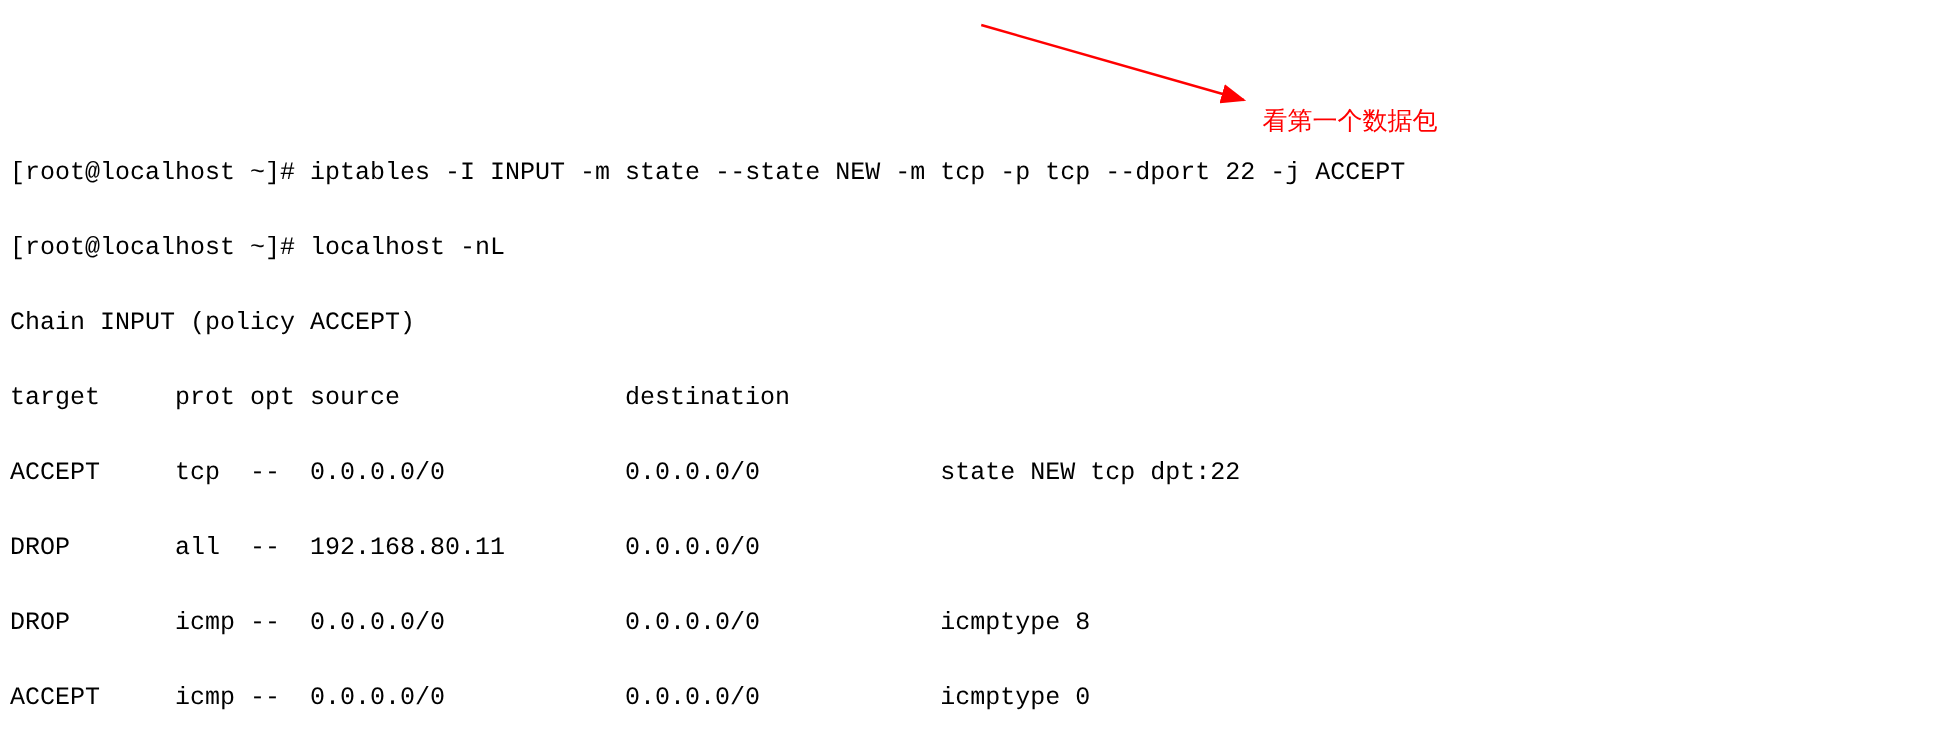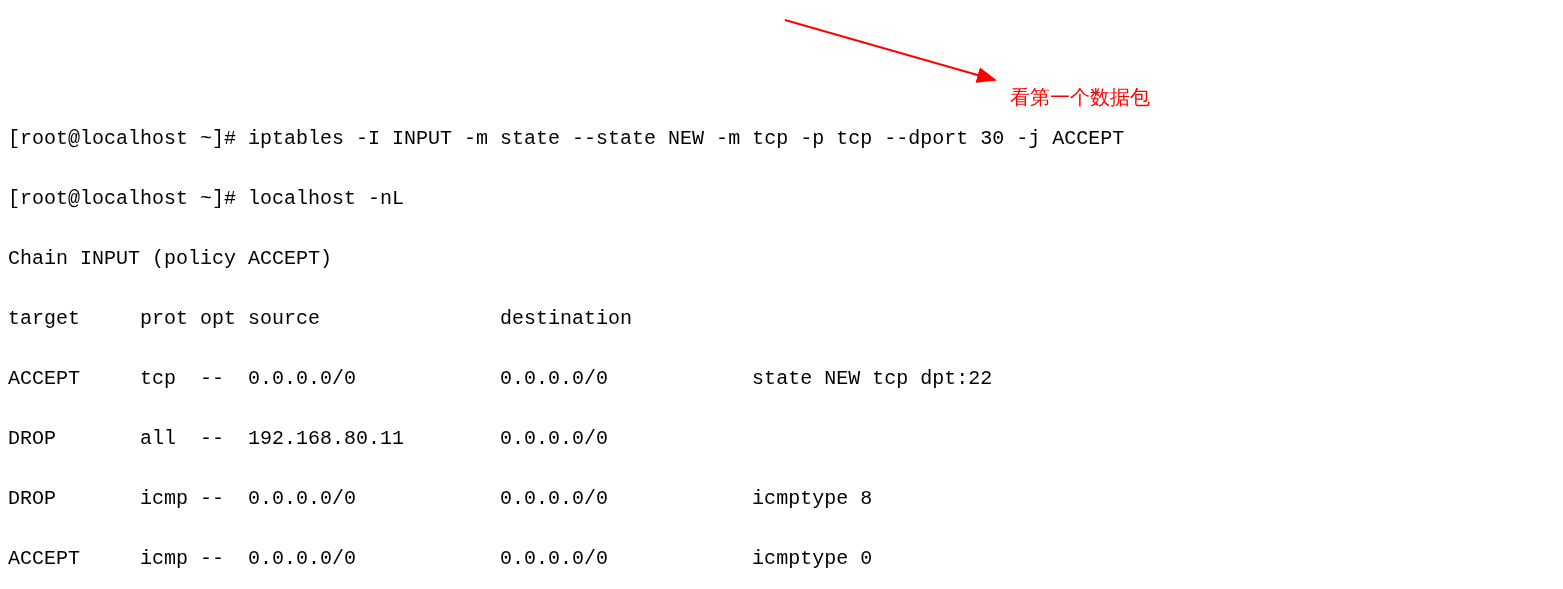--- a/index.html
+++ b/index.html
@@ -26,21 +26,21 @@
   svg.arrow {
     position: absolute;
     pointer-events: none;
   }
 </style>
 </head>
 <body>
 
 
 
-<div class="line"><span>[root@localhost ~]# </span><span>iptables -I INPUT -m state --state NEW -m tcp -p tcp --dport 30 -j ACCEPT</span></div>
+<div class="line"><span>[root@localhost ~]# </span><span>iptables -I INPUT -m state --state NEW -m tcp -p tcp --dport 22 -j ACCEPT</span></div>
 <div class="line"><span>[root@localhost ~]# </span><span>localhost -nL</span></div>
 <div class="line">Chain INPUT (policy ACCEPT)</div>
 <div class="line">target     prot opt source               destination</div>
 <div class="line">ACCEPT     tcp  --  0.0.0.0/0            0.0.0.0/0            state NEW tcp dpt:22</div>
 <div class="line">DROP       all  --  192.168.80.11        0.0.0.0/0</div>
 <div class="line">DROP       icmp --  0.0.0.0/0            0.0.0.0/0            icmptype 8</div>
 <div class="line">ACCEPT     icmp --  0.0.0.0/0            0.0.0.0/0            icmptype 0</div>
 
 
 

